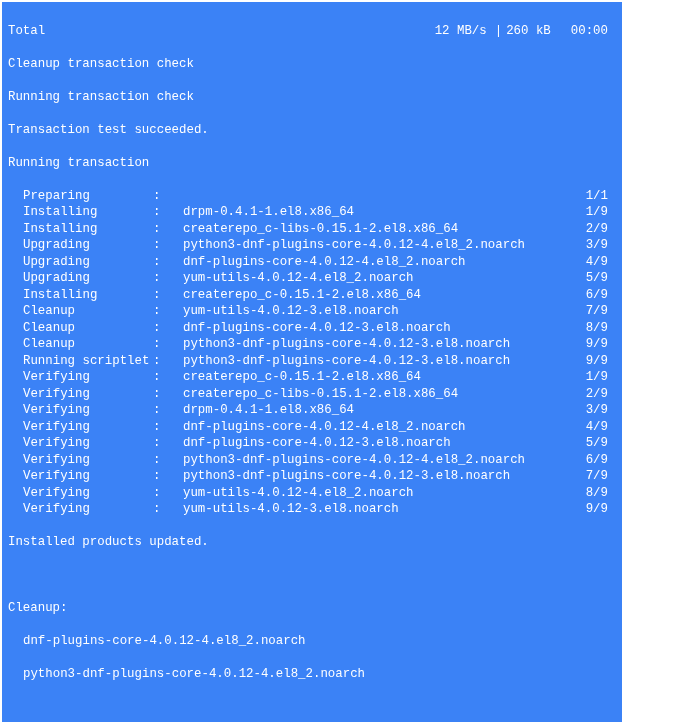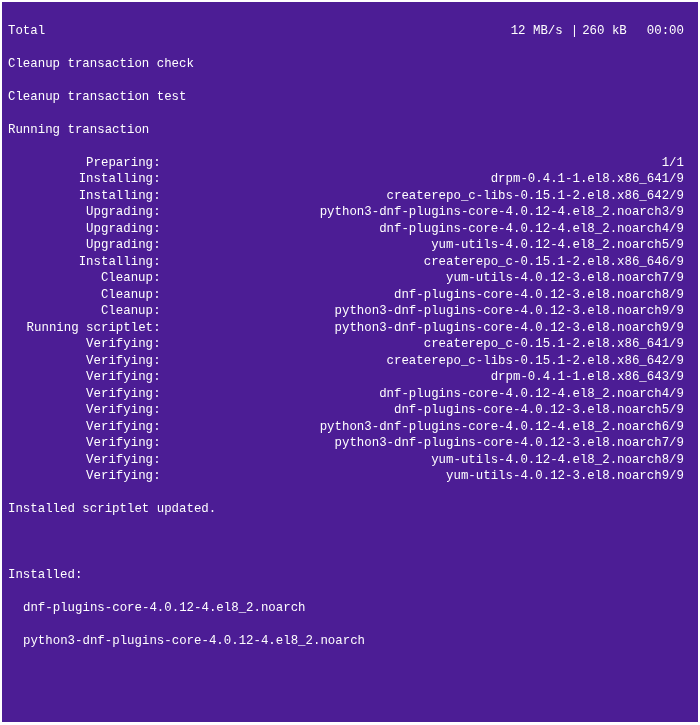--- a/index.html
+++ b/index.html
@@ -4,67 +4,68 @@
 <style>
   html, body {
     margin: 0;
     padding: 0;
     width: 700px;
     height: 725px;
     background: #fff;
   }
   .terminal {
     box-sizing: border-box;
-    width: 696px;
+    width: 620px;
     height: 720px;
     margin: 2px;
     padding: 4px 6px;
-    background: #4c1d95;
+    background: #3b82f6;
     color: #fff;
     font-family: "Courier New", Courier, monospace;
     font-size: 12.4px;
     line-height: 16.5px;
     white-space: pre;
     overflow: hidden;
   }
   .total-row { display: flex; }
   .total-label { flex: 0 0 auto; }
   .total-spacer { flex: 1 1 auto; }
   .total-speed { text-align: right; padding-right: 4px; }
   .total-sep { padding: 0 4px; }
   .total-size { padding-right: 20px; }
   .total-time { padding-right: 8px; }
   .status-line { }
-  .op-row { display: flex; text-align: right; }
+  .op-row { display: flex; }
   .op-indent { width: 15px; flex: 0 0 auto; }
   .op-label { width: 130px; flex: 0 0 auto; }
   .op-colon { width: 15px; flex: 0 0 auto; }
   .op-pkg { flex: 1 1 auto; overflow: hidden; text-overflow: clip; margin-left: 15px; }
   .op-counter { flex: 0 0 auto; padding-right: 8px; }
   .list-indent { padding-left: 15px; display: block;}
 </style>
 </head>
 <body>
 
 <div class="terminal">
 <div class="total-row">
 <span class="total-label">Total</span>
 <span class="total-spacer"></span>
 <span class="total-speed">12 MB/s</span>
 <span class="total-sep">|</span>
 <span class="total-size">260 kB</span>
 <span class="total-time">00:00</span>
 </div>
 <div class="status-line">Cleanup transaction check</div>
-<div class="status-line">Cleanup transaction test</div>
+<div class="status-line">Running transaction check</div>
+<div class="status-line">Transaction test succeeded.</div>
 <div class="status-line">Running transaction</div>
 <div id="ops-container"><div class="op-row"><span class="op-indent"></span><span class="op-label">Preparing</span><span class="op-colon">: </span><span class="op-pkg"></span><span class="op-counter">1/1</span></div><div class="op-row"><span class="op-indent"></span><span class="op-label">Installing</span><span class="op-colon">: </span><span class="op-pkg">drpm-0.4.1-1.el8.x86_64</span><span class="op-counter">1/9</span></div><div class="op-row"><span class="op-indent"></span><span class="op-label">Installing</span><span class="op-colon">: </span><span class="op-pkg">createrepo_c-libs-0.15.1-2.el8.x86_64</span><span class="op-counter">2/9</span></div><div class="op-row"><span class="op-indent"></span><span class="op-label">Upgrading</span><span class="op-colon">: </span><span class="op-pkg">python3-dnf-plugins-core-4.0.12-4.el8_2.noarch</span><span class="op-counter">3/9</span></div><div class="op-row"><span class="op-indent"></span><span class="op-label">Upgrading</span><span class="op-colon">: </span><span class="op-pkg">dnf-plugins-core-4.0.12-4.el8_2.noarch</span><span class="op-counter">4/9</span></div><div class="op-row"><span class="op-indent"></span><span class="op-label">Upgrading</span><span class="op-colon">: </span><span class="op-pkg">yum-utils-4.0.12-4.el8_2.noarch</span><span class="op-counter">5/9</span></div><div class="op-row"><span class="op-indent"></span><span class="op-label">Installing</span><span class="op-colon">: </span><span class="op-pkg">createrepo_c-0.15.1-2.el8.x86_64</span><span class="op-counter">6/9</span></div><div class="op-row"><span class="op-indent"></span><span class="op-label">Cleanup</span><span class="op-colon">: </span><span class="op-pkg">yum-utils-4.0.12-3.el8.noarch</span><span class="op-counter">7/9</span></div><div class="op-row"><span class="op-indent"></span><span class="op-label">Cleanup</span><span class="op-colon">: </span><span class="op-pkg">dnf-plugins-core-4.0.12-3.el8.noarch</span><span class="op-counter">8/9</span></div><div class="op-row"><span class="op-indent"></span><span class="op-label">Cleanup</span><span class="op-colon">: </span><span class="op-pkg">python3-dnf-plugins-core-4.0.12-3.el8.noarch</span><span class="op-counter">9/9</span></div><div class="op-row"><span class="op-indent"></span><span class="op-label">Running scriptlet</span><span class="op-colon">: </span><span class="op-pkg">python3-dnf-plugins-core-4.0.12-3.el8.noarch</span><span class="op-counter">9/9</span></div><div class="op-row"><span class="op-indent"></span><span class="op-label">Verifying</span><span class="op-colon">: </span><span class="op-pkg">createrepo_c-0.15.1-2.el8.x86_64</span><span class="op-counter">1/9</span></div><div class="op-row"><span class="op-indent"></span><span class="op-label">Verifying</span><span class="op-colon">: </span><span class="op-pkg">createrepo_c-libs-0.15.1-2.el8.x86_64</span><span class="op-counter">2/9</span></div><div class="op-row"><span class="op-indent"></span><span class="op-label">Verifying</span><span class="op-colon">: </span><span class="op-pkg">drpm-0.4.1-1.el8.x86_64</span><span class="op-counter">3/9</span></div><div class="op-row"><span class="op-indent"></span><span class="op-label">Verifying</span><span class="op-colon">: </span><span class="op-pkg">dnf-plugins-core-4.0.12-4.el8_2.noarch</span><span class="op-counter">4/9</span></div><div class="op-row"><span class="op-indent"></span><span class="op-label">Verifying</span><span class="op-colon">: </span><span class="op-pkg">dnf-plugins-core-4.0.12-3.el8.noarch</span><span class="op-counter">5/9</span></div><div class="op-row"><span class="op-indent"></span><span class="op-label">Verifying</span><span class="op-colon">: </span><span class="op-pkg">python3-dnf-plugins-core-4.0.12-4.el8_2.noarch</span><span class="op-counter">6/9</span></div><div class="op-row"><span class="op-indent"></span><span class="op-label">Verifying</span><span class="op-colon">: </span><span class="op-pkg">python3-dnf-plugins-core-4.0.12-3.el8.noarch</span><span class="op-counter">7/9</span></div><div class="op-row"><span class="op-indent"></span><span class="op-label">Verifying</span><span class="op-colon">: </span><span class="op-pkg">yum-utils-4.0.12-4.el8_2.noarch</span><span class="op-counter">8/9</span></div><div class="op-row"><span class="op-indent"></span><span class="op-label">Verifying</span><span class="op-colon">: </span><span class="op-pkg">yum-utils-4.0.12-3.el8.noarch</span><span class="op-counter">9/9</span></div></div>
-<div class="status-line">Installed scriptlet updated.</div>
+<div class="status-line">Installed products updated.</div>
 <div class="status-line">&nbsp;</div>
-<div class="status-line">Installed:</div>
+<div class="status-line">Cleanup:</div>
 <span class="list-indent">dnf-plugins-core-4.0.12-4.el8_2.noarch</span>
 <span class="list-indent">python3-dnf-plugins-core-4.0.12-4.el8_2.noarch</span>
 
 
 
 
 
 
 
 

